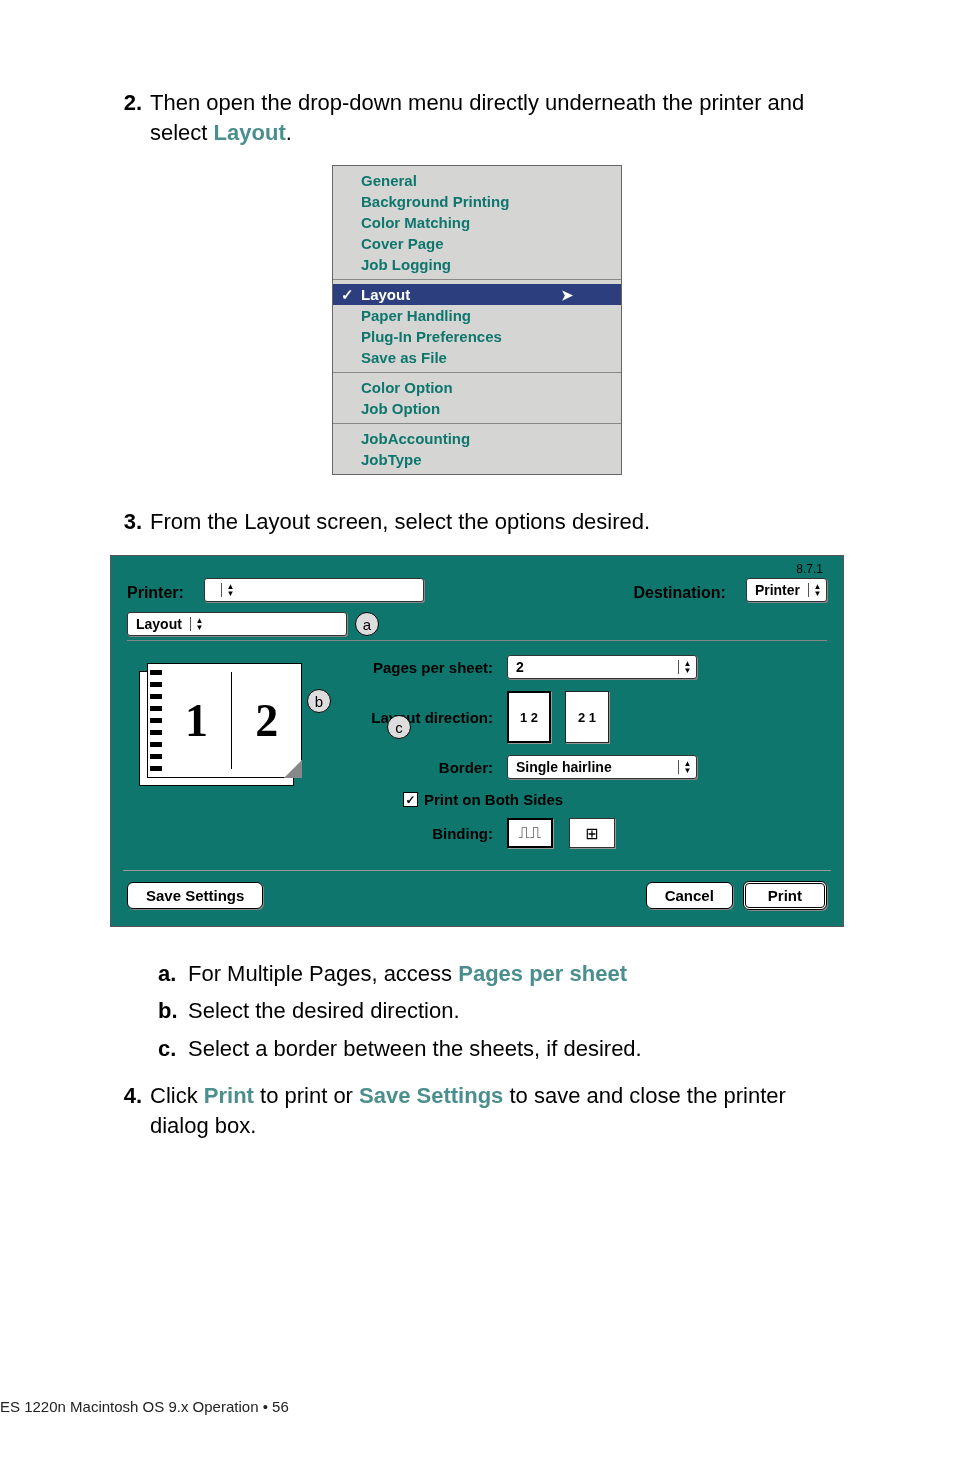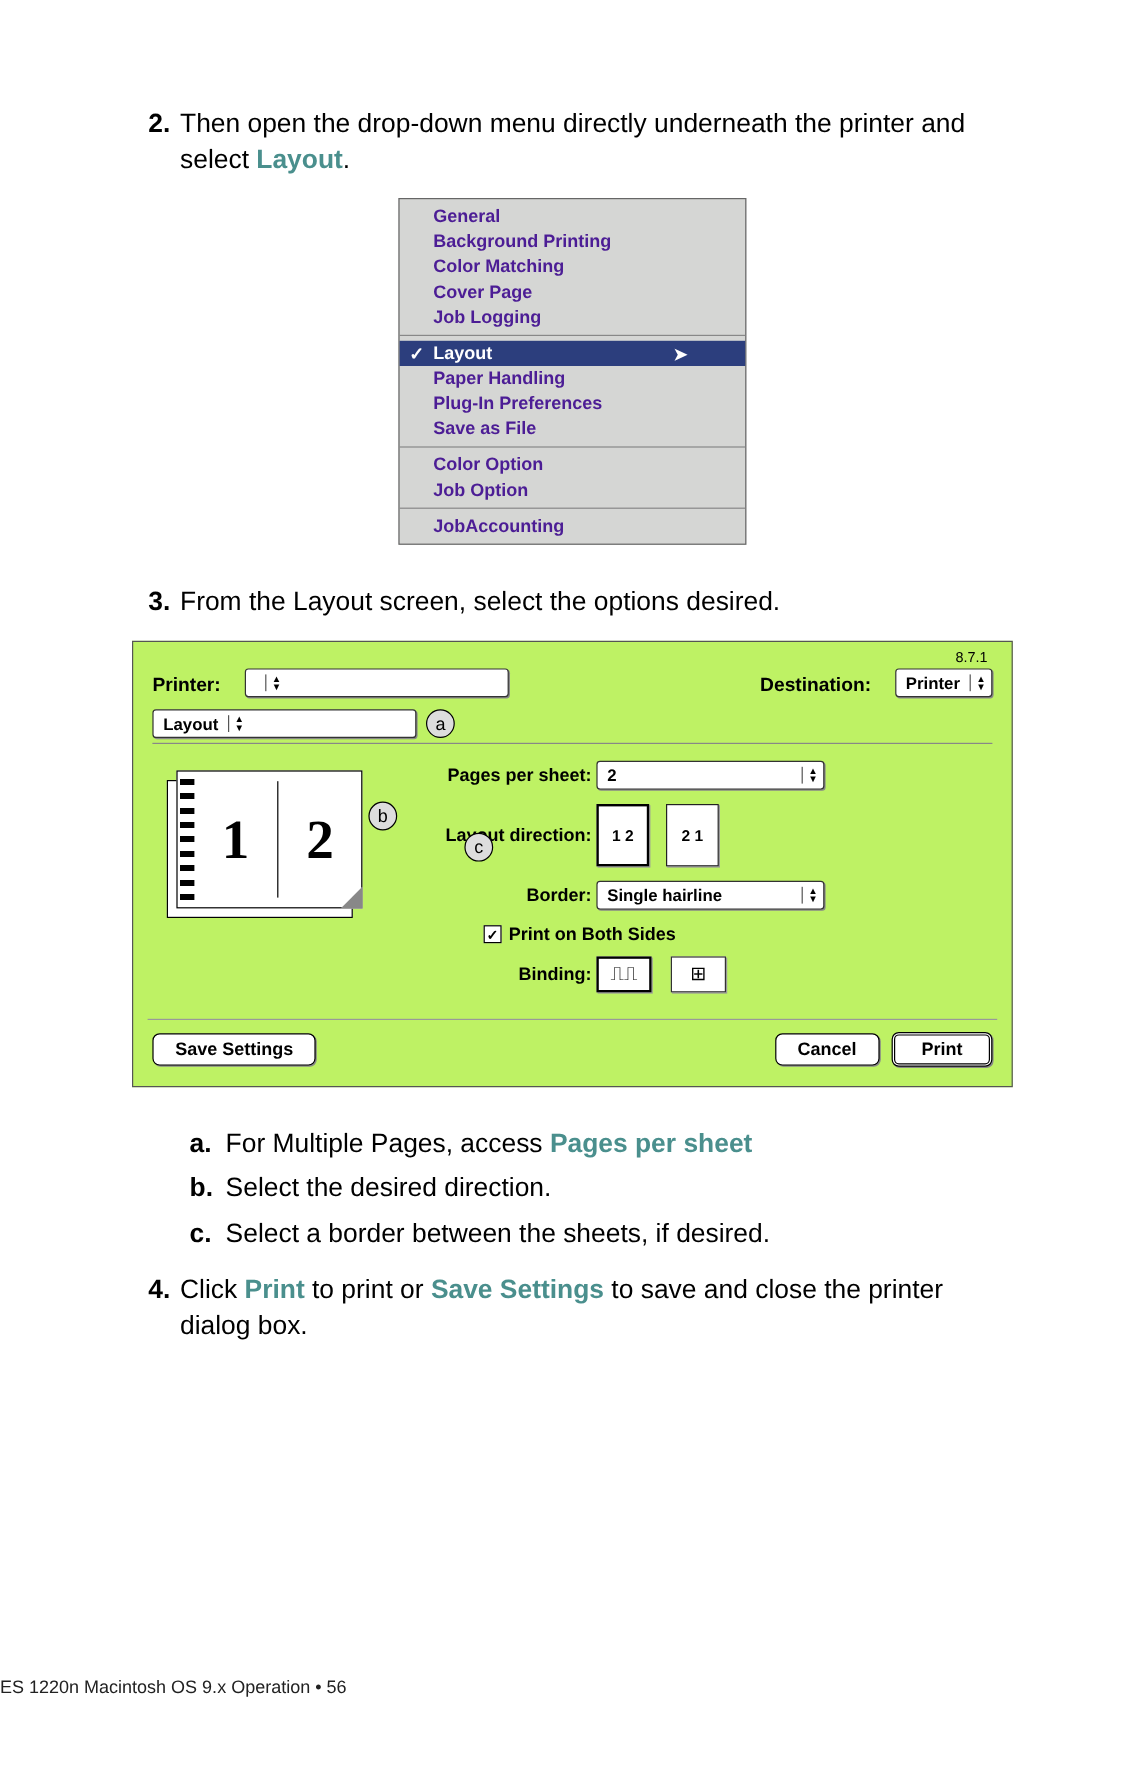--- a/index.html
+++ b/index.html
@@ -5,46 +5,46 @@
 *{box-sizing:border-box;margin:0;padding:0}
 body{background:#fff;font-family:Arial,Helvetica,sans-serif;width:954px;height:1475px;position:relative;color:#000}
 .page{padding:88px 110px 0 110px}
 .step{display:flex;margin-bottom:18px;font-size:22px;line-height:1.35}
 .step-num{font-weight:bold;width:32px;flex-shrink:0;text-align:right;margin-right:8px}
 .step-txt{flex:1}
 .kw{color:#4A8F8D;font-weight:bold}
 .menu-ss{width:290px;margin:14px auto 32px auto;border:1px solid #666;background:#D5D6D4;font-family:Verdana,Geneva,sans-serif;font-size:15px;font-weight:bold}
 .menu-group{border-bottom:1px solid #888;padding:4px 0}
 .menu-group:last-child{border-bottom:none}
-.menu-item{padding:2px 12px 2px 28px;color:#4c1d95}
+.menu-item{padding:2px 12px 2px 28px;color:#0f766e}
 .menu-item.sel{background:#2C3E7D;color:#fff;position:relative}
 .menu-item.sel::before{content:"✓";position:absolute;left:8px;color:#fff}
 .menu-item.sel .cursor{position:absolute;right:48px;top:3px;color:#fff;font-size:14px}
-.dialog{border:1px solid #555;background:#bef264;padding:12px 16px 16px 16px;margin:12px 0 28px 0;position:relative;font-family:Verdana,Geneva,sans-serif}
+.dialog{border:1px solid #555;background:#0f766e;padding:12px 16px 16px 16px;margin:12px 0 28px 0;position:relative;font-family:Verdana,Geneva,sans-serif}
 .ver{position:absolute;right:20px;top:6px;font-size:12px}
 .row1{display:flex;align-items:flex-end;gap:20px;margin:10px 0 10px 0}
 .lbl{font-weight:bold;font-size:16px}
 .popup{display:inline-flex;align-items:center;background:#fff;border:1px solid #333;border-radius:3px;height:24px;min-width:28px;box-shadow:1px 1px 0 #888}
 .popup-text{padding:0 8px;font-size:14px;font-weight:bold}
 .popup-arrows{width:18px;border-left:1px solid #555;display:flex;flex-direction:column;align-items:center;justify-content:center;font-size:8px;line-height:7px}
 .spacer{flex:1}
 .section-tab{display:flex;align-items:center;gap:8px;margin-bottom:4px}
 .callout{display:inline-flex;width:24px;height:24px;border:1.5px solid #000;border-radius:50%;align-items:center;justify-content:center;font-size:15px;background:#DDDDDD}
 .panel{border-top:1px solid #888;padding-top:14px;display:flex;gap:18px}
 .preview{width:180px;height:170px;position:relative;margin-left:8px}
 .preview .sheet{position:absolute;background:#fff;border:1.5px solid #000;width:155px;height:115px;display:flex}
 .preview .sheet.back{top:16px;left:4px;background:#fff}
 .preview .sheet.front{top:8px;left:12px}
 .spiral{width:12px;background:repeating-linear-gradient(to bottom,#000 0,#000 5px,transparent 5px,transparent 12px);margin:6px 0 6px 2px}
 .pnum{flex:1;display:flex;align-items:center;justify-content:center;font-size:46px;font-weight:bold;font-family:Georgia,serif}
 .divider{width:1.5px;background:#000;margin:8px 0}
 .dogear{position:absolute;right:-1px;bottom:-1px;width:0;height:0;border-left:18px solid transparent;border-bottom:18px solid #DDDDDD}
 .dogear::after{content:"";position:absolute;right:0;bottom:-18px;width:0;height:0;border-right:18px solid #888;border-top:18px solid transparent}
 .opts{flex:1;font-size:15px}
-.opt-row{display:flex;align-items:center;margin-bottom:12px;gap:4px}
+.opt-row{display:flex;align-items:center;margin-bottom:12px;gap:14px}
 .opt-lbl{font-weight:bold;text-align:right;width:160px}
 .opt-val .popup{min-width:190px;justify-content:space-between}
 .dir-btn{width:44px;height:52px;background:#fff;border:1px solid #222;display:flex;align-items:center;justify-content:center;font-size:13px;font-weight:bold;box-shadow:1px 1px 0 #999;position:relative}
 .dir-btn.sel{border:2px solid #000}
 .bind-btn{width:46px;height:30px;background:#fff;border:1px solid #333;box-shadow:1px 1px 0 #999;display:inline-flex;align-items:center;justify-content:center;font-size:16px}
 .bind-btn.sel{border:2px solid #000}
 .chk-row{display:flex;align-items:center;gap:6px;font-weight:bold;margin:4px 0 10px 70px}
 .chkbox{width:15px;height:15px;border:1px solid #000;background:#fff;display:inline-flex;align-items:center;justify-content:center;font-size:12px}
 .dlg-hr{border:none;border-top:1px solid #999;margin:10px -4px}
 .btn-row{display:flex;align-items:center;gap:10px;margin-top:10px}
@@ -80,20 +80,21 @@
       <div class="menu-item">Paper Handling</div>
       <div class="menu-item">Plug-In Preferences</div>
       <div class="menu-item">Save as File</div>
     </div>
     <div class="menu-group">
       <div class="menu-item">Color Option</div>
       <div class="menu-item">Job Option</div>
     </div>
     <div class="menu-group">
       <div class="menu-item">JobAccounting</div>
+      <div class="menu-item">JobType</div>
     </div>
   </div>
 
   <div class="step">
     <div class="step-num">3.</div>
     <div class="step-txt">From the Layout screen, select the options desired.</div>
   </div>
 
   <div class="dialog">
     <div class="ver">8.7.1</div>

